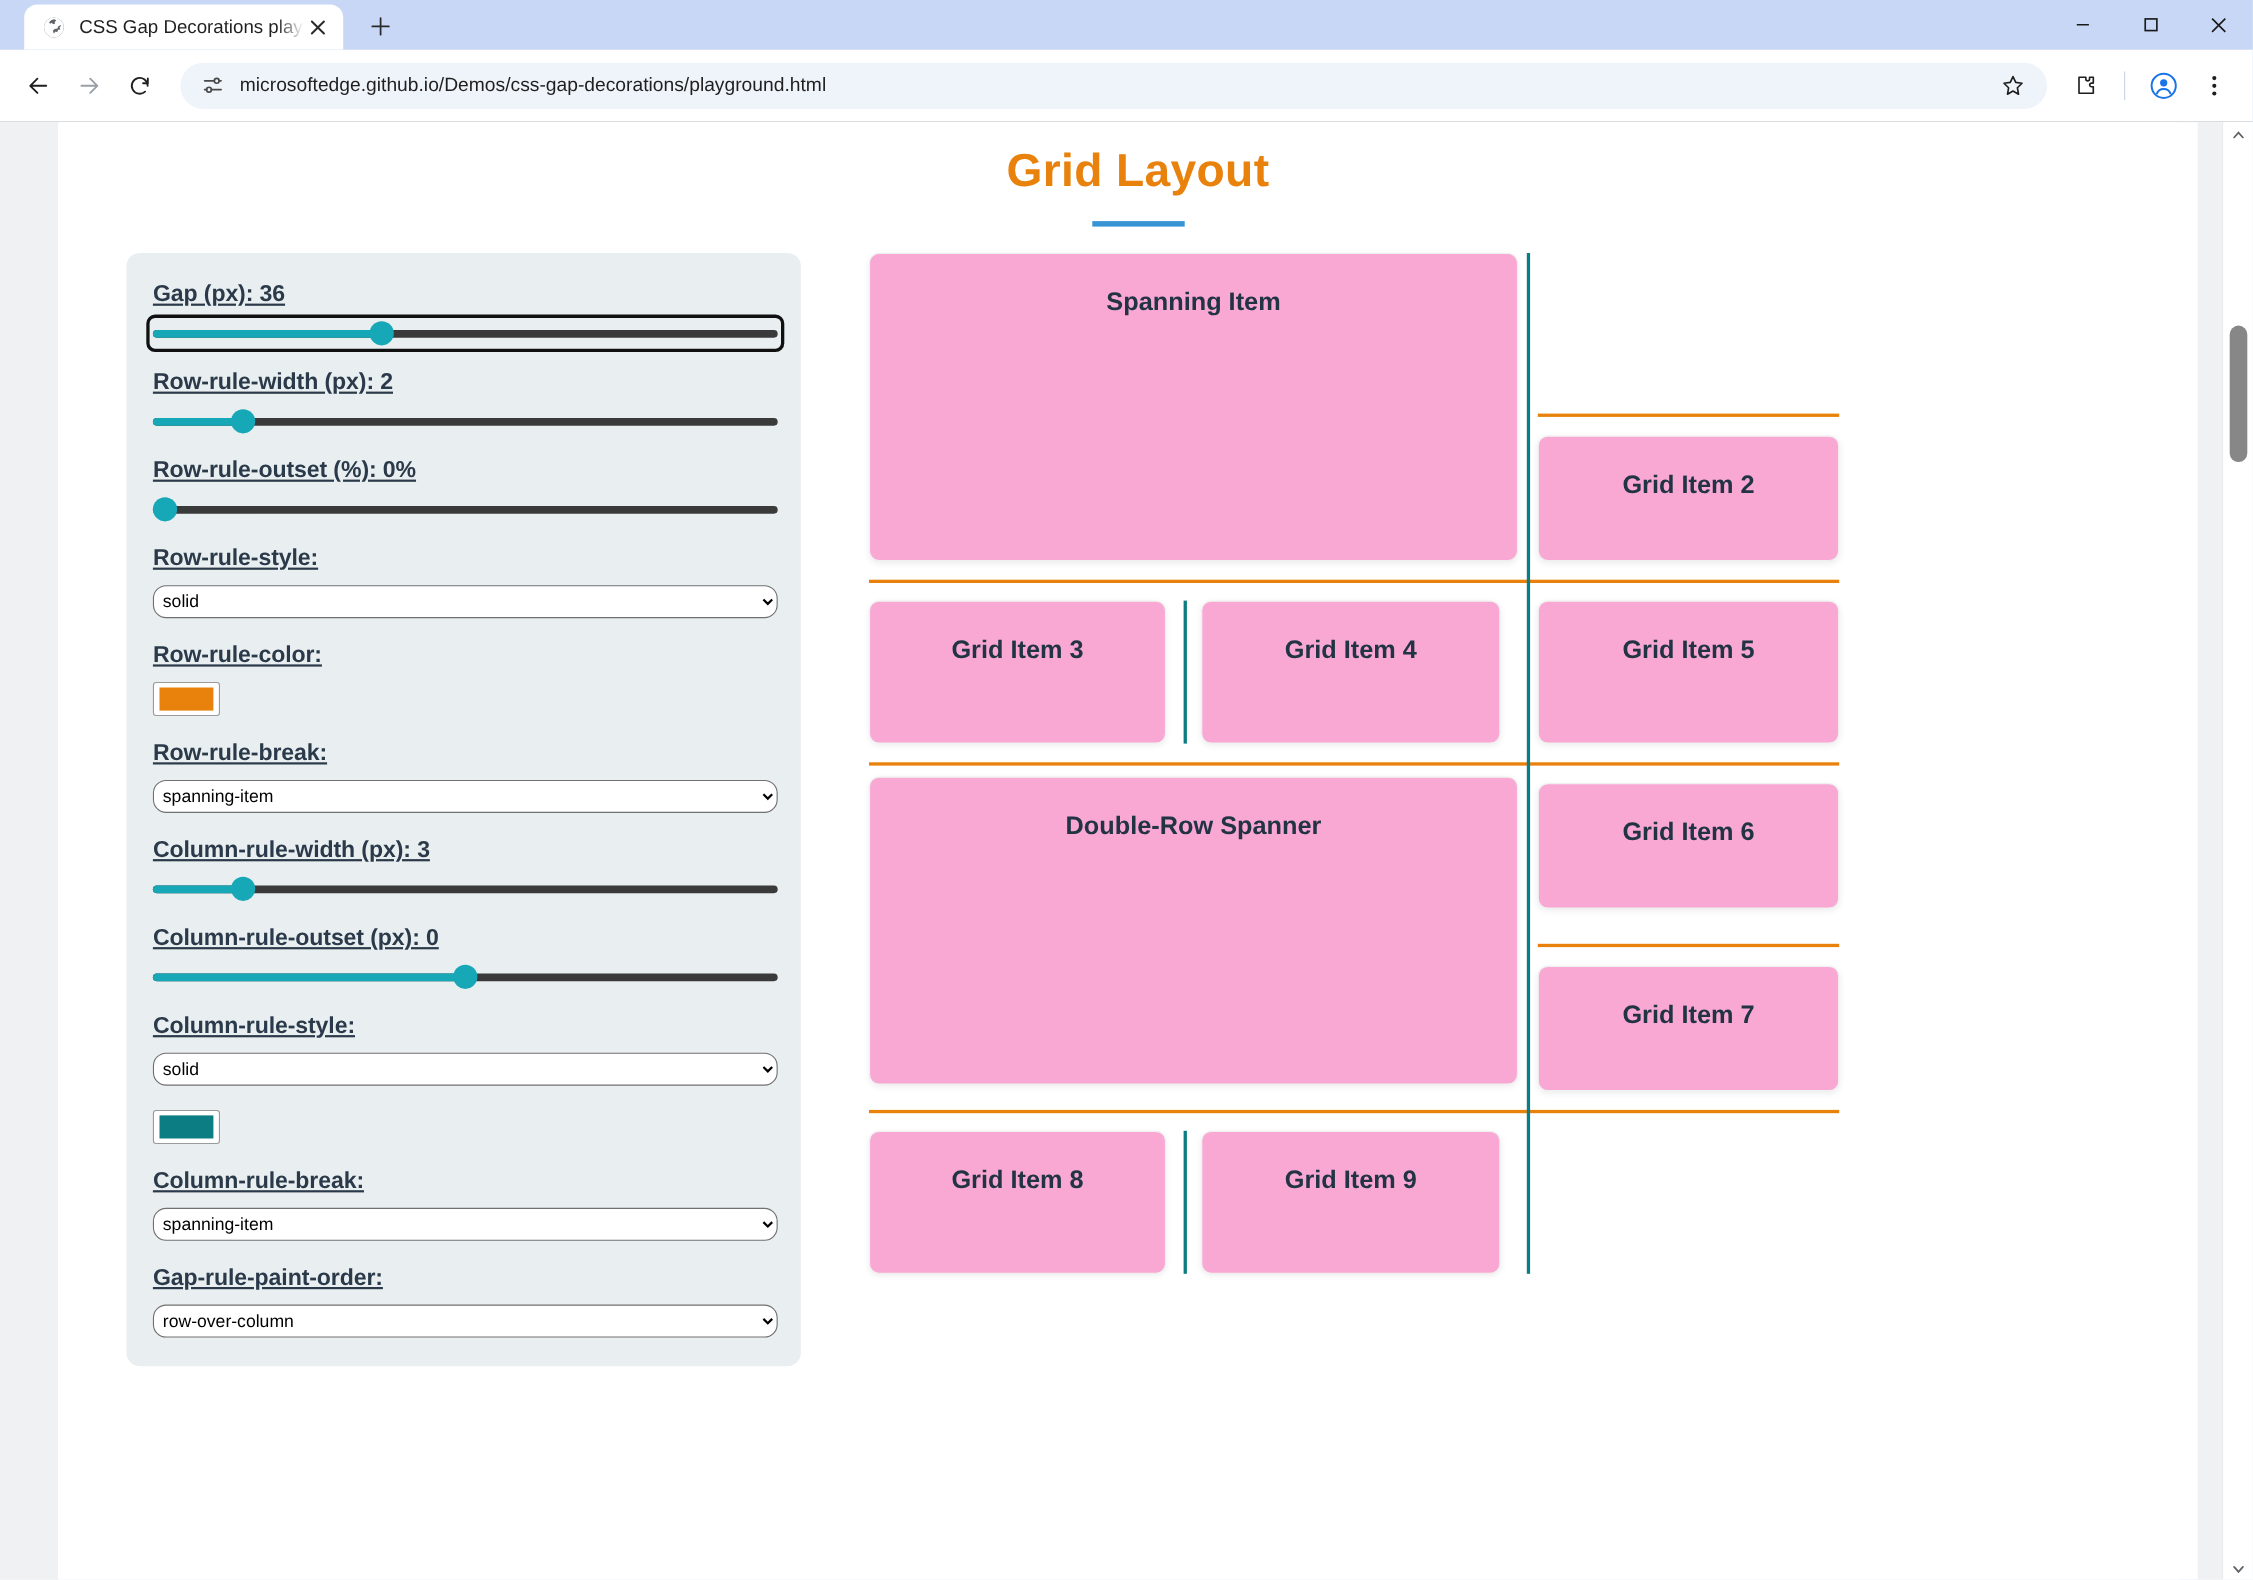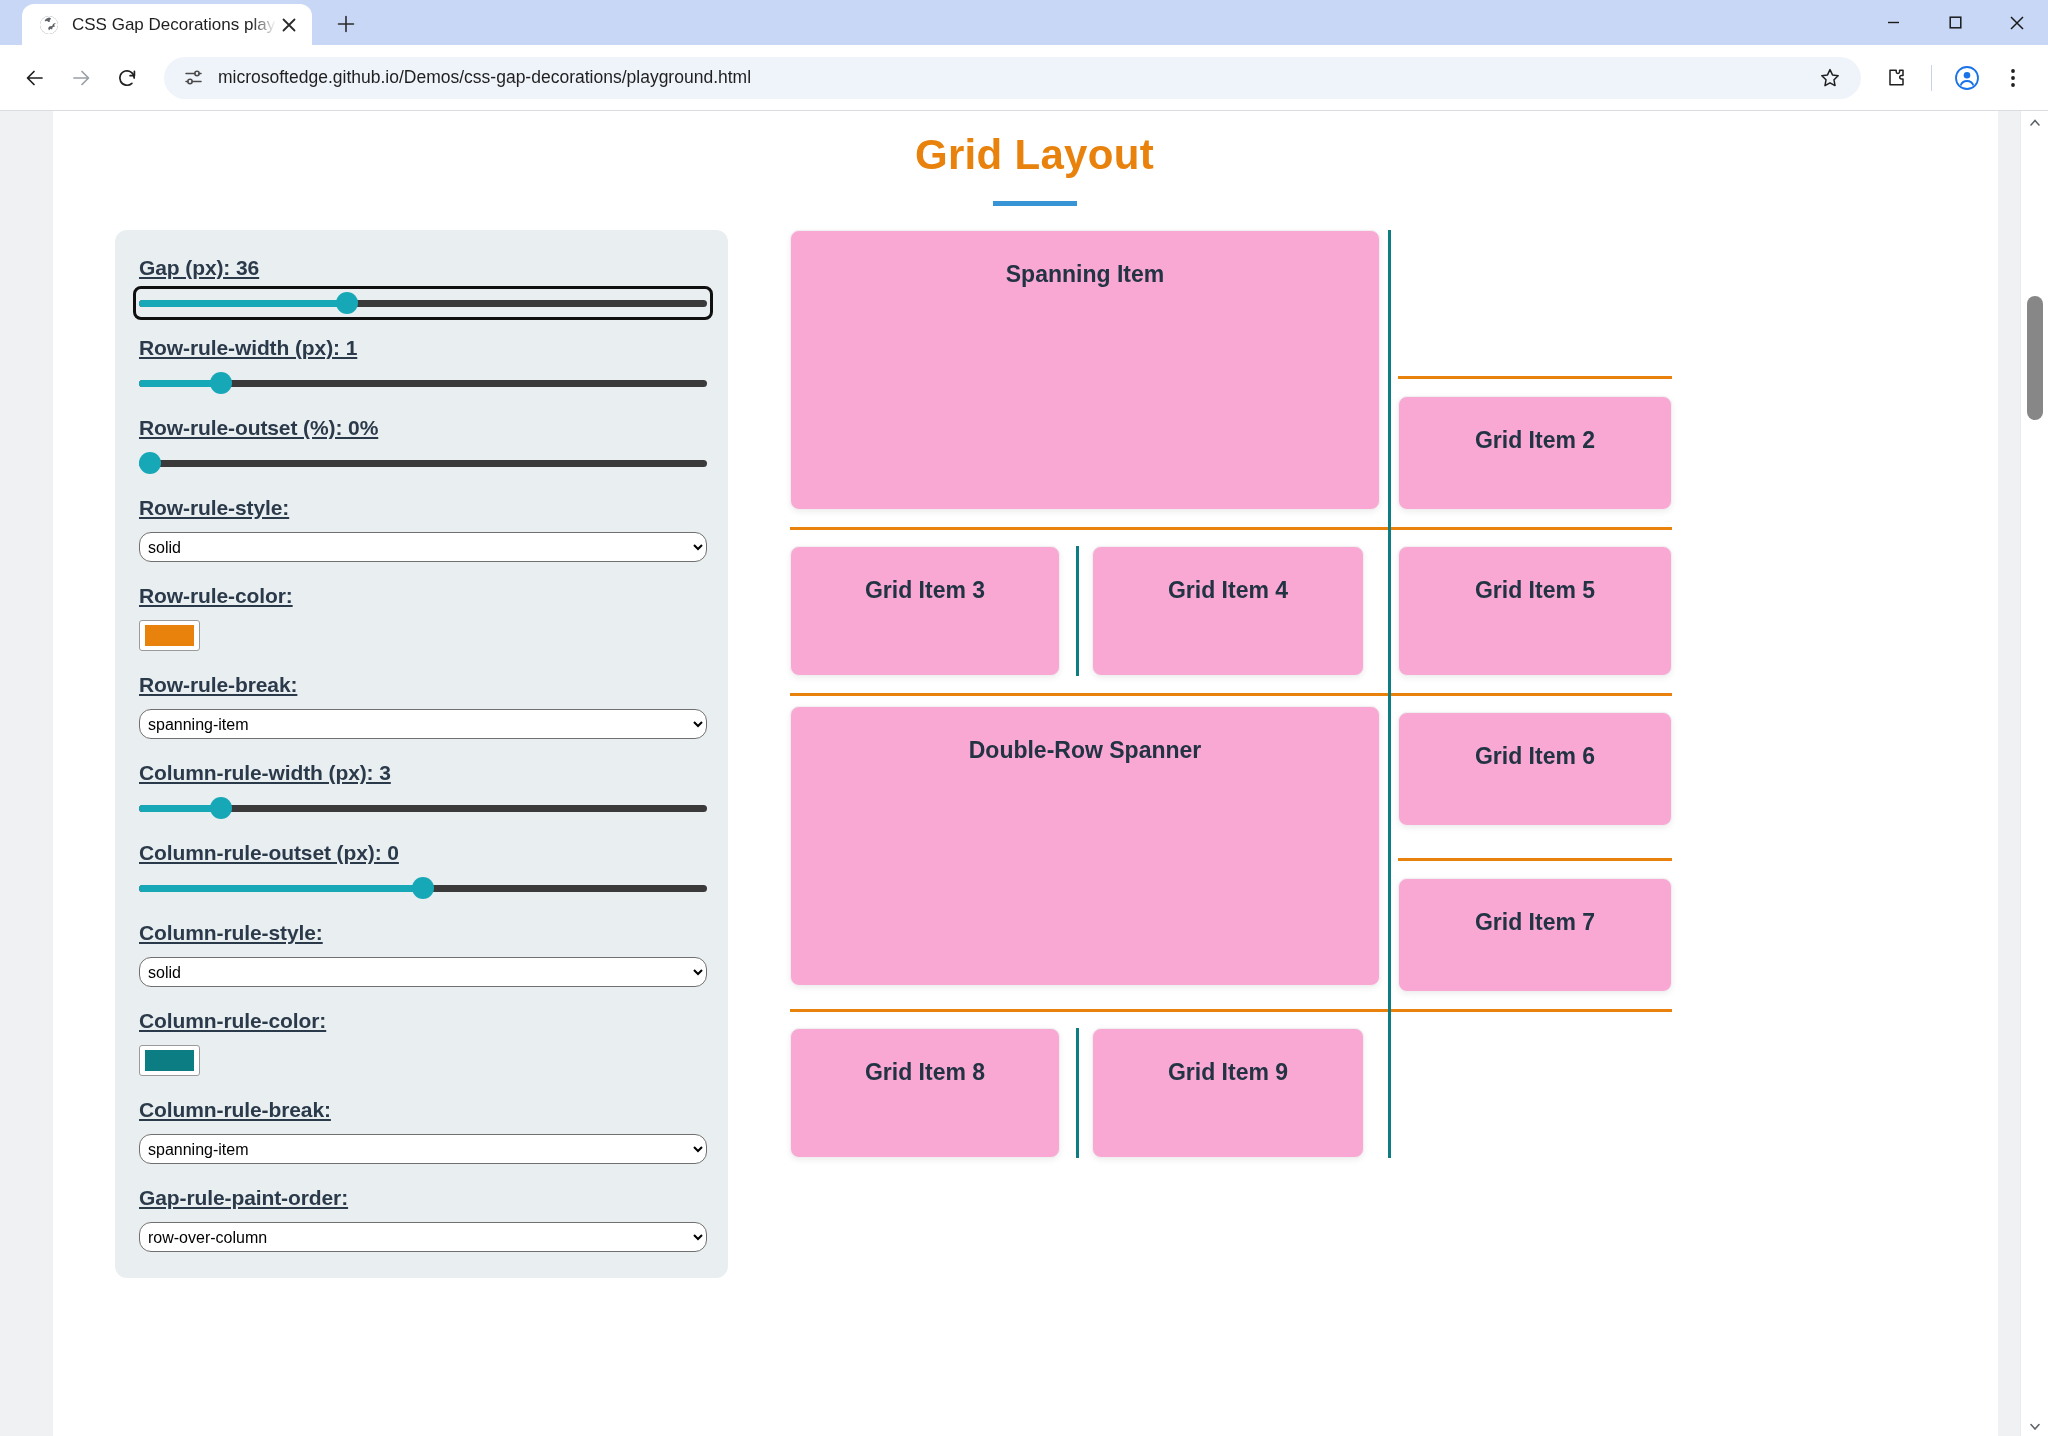--- a/index.html
+++ b/index.html
@@ -320,21 +320,21 @@
         <div class="controls" id="controls-panel">
             <div class="ctrl-group">
               <div class="ctrl-label">Gap (px): 36</div>
               <div class="slider focused">
                 <div class="track"></div>
                 <div class="track-fill" style="width:207.56px"></div>
                 <div class="thumb" style="left:196.56px"></div>
               </div>
             </div>
             <div class="ctrl-group">
-              <div class="ctrl-label">Row-rule-width (px): 1</div>
+              <div class="ctrl-label">Row-rule-width (px): 2</div>
               <div class="slider">
                 <div class="track"></div>
                 <div class="track-fill" style="width:81.98px"></div>
                 <div class="thumb" style="left:70.98px"></div>
               </div>
             </div>
             <div class="ctrl-group">
               <div class="ctrl-label">Row-rule-outset (%): 0%</div>
               <div class="slider">
                 <div class="track"></div>
@@ -361,21 +361,20 @@
             <div class="ctrl-group">
               <div class="ctrl-label">Column-rule-outset (px): 0</div>
               <div class="slider">
                 <div class="track"></div>
                 <div class="track-fill" style="width:284px"></div>
                 <div class="thumb" style="left:273px"></div>
               </div>
             </div>
             <div class="ctrl-group"><div class="ctrl-label">Column-rule-style:</div><select><option>none</option><option selected="">solid</option><option>dashed</option><option>dotted</option><option>double</option><option>groove</option><option>ridge</option><option>inset</option><option>outset</option></select></div>
             <div class="ctrl-group">
-              <div class="ctrl-label">Column-rule-color:</div>
               <span class="color-swatch">
                 <i style="background:#0c7d82"></i>
               </span>
             </div>
             <div class="ctrl-group"><div class="ctrl-label">Column-rule-break:</div><select><option>none</option><option selected="">spanning-item</option><option>intersection</option></select></div>
             <div class="ctrl-group"><div class="ctrl-label">Gap-rule-paint-order:</div><select><option>row-over-column</option><option>column-over-row</option></select></div>
           </div>
 
         <div class="grid-area" id="grid-area">
             <div class="gi" style="left: 0px; top: 0px; width: 590px; height: 280px;">

